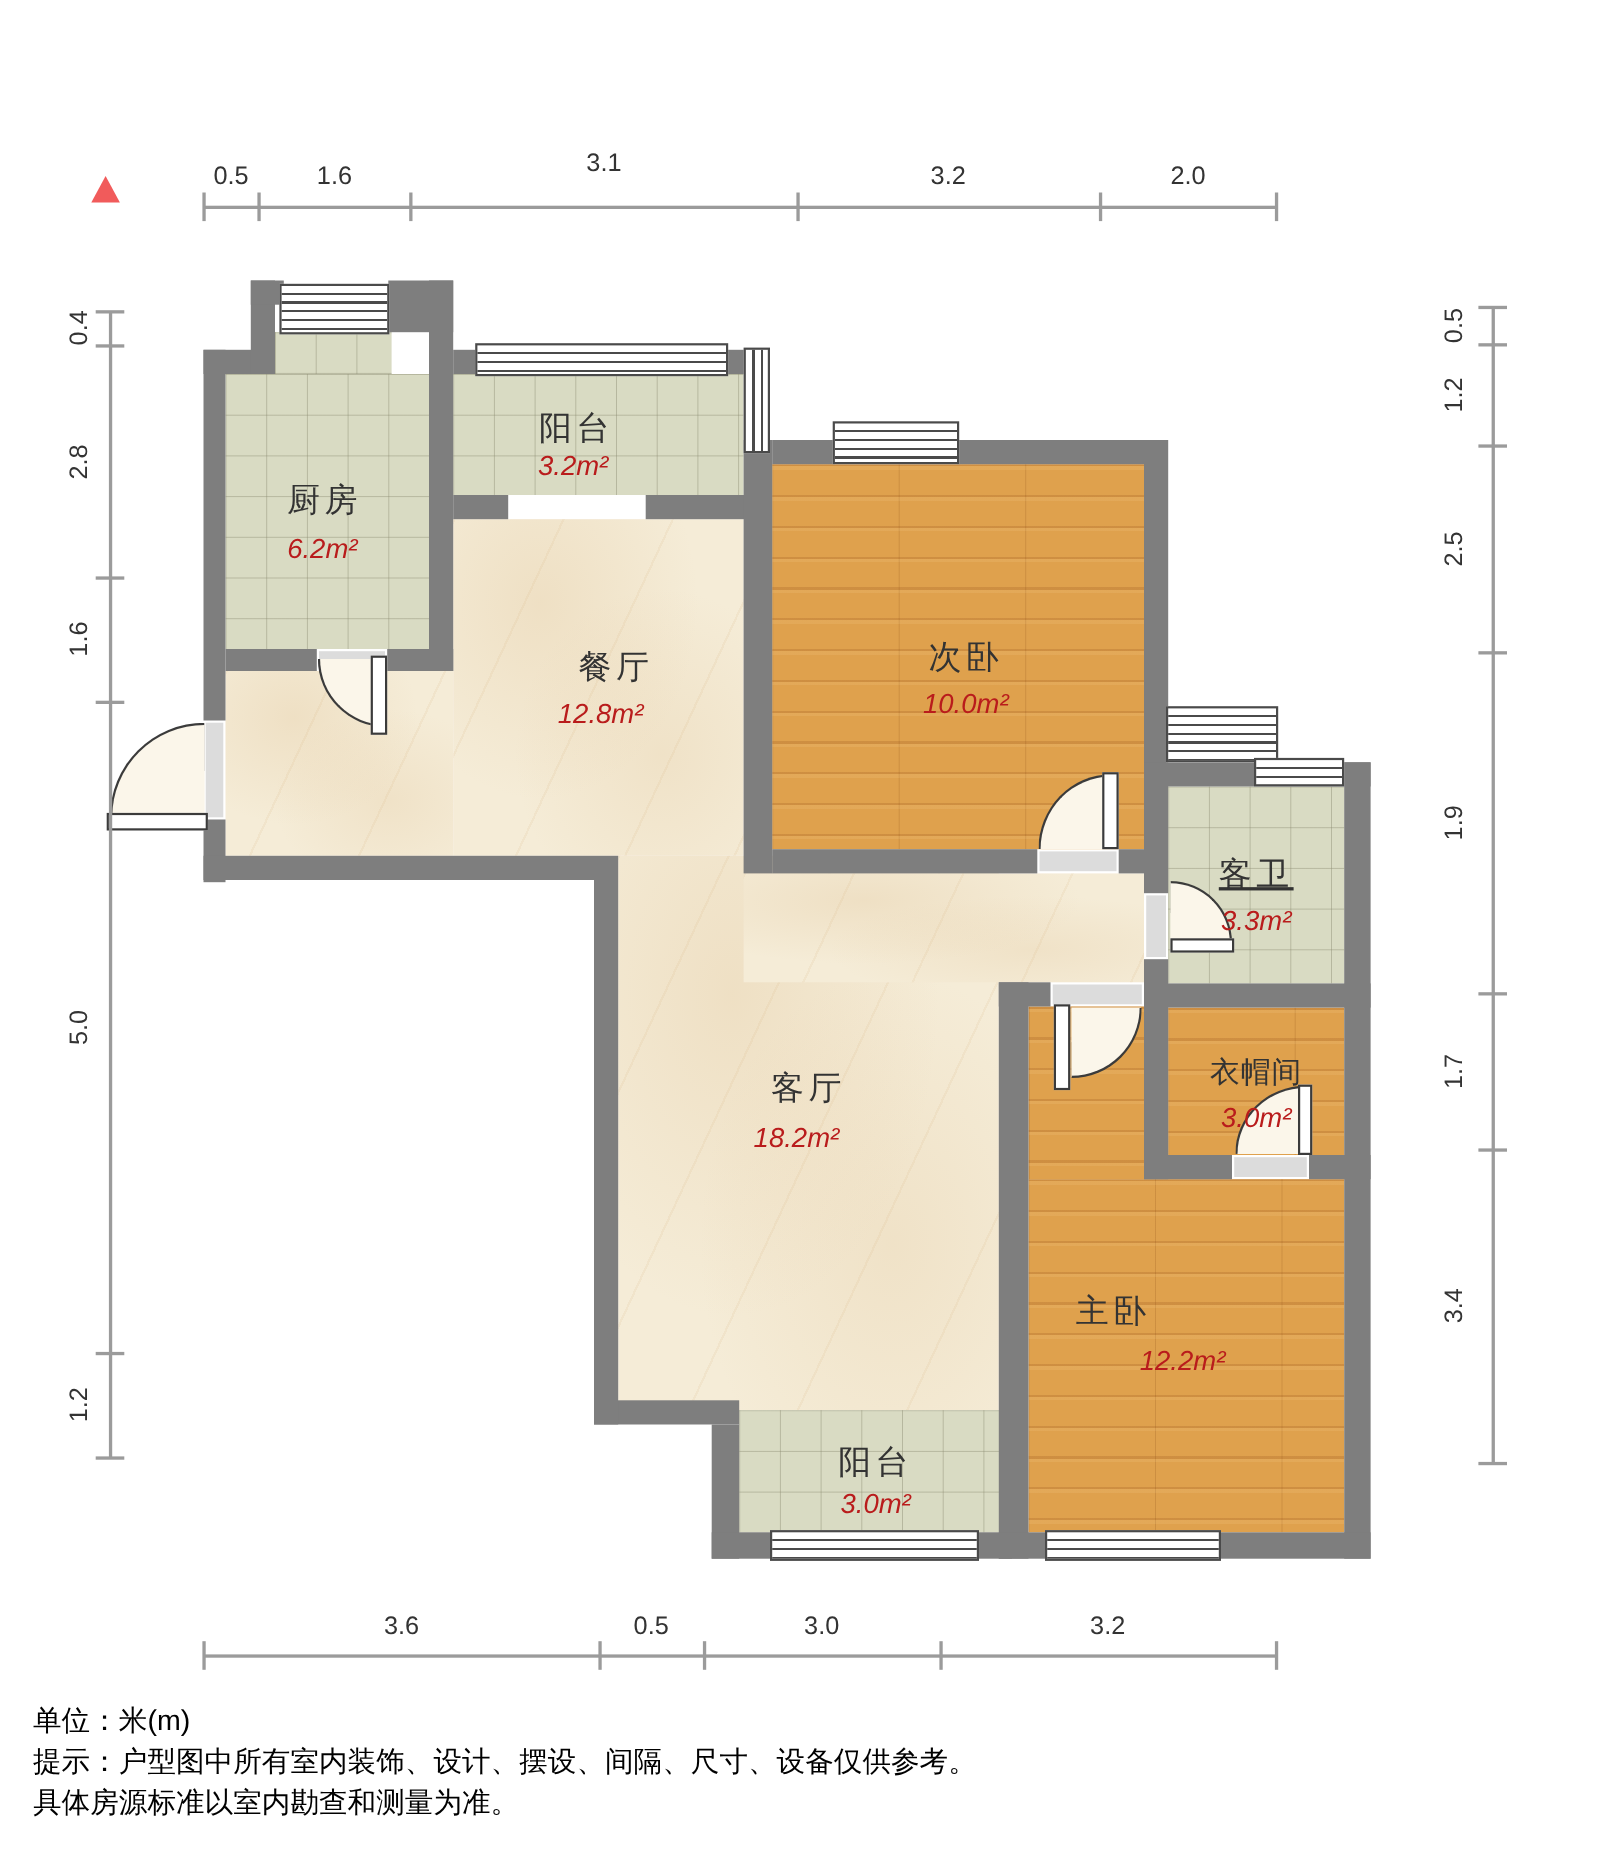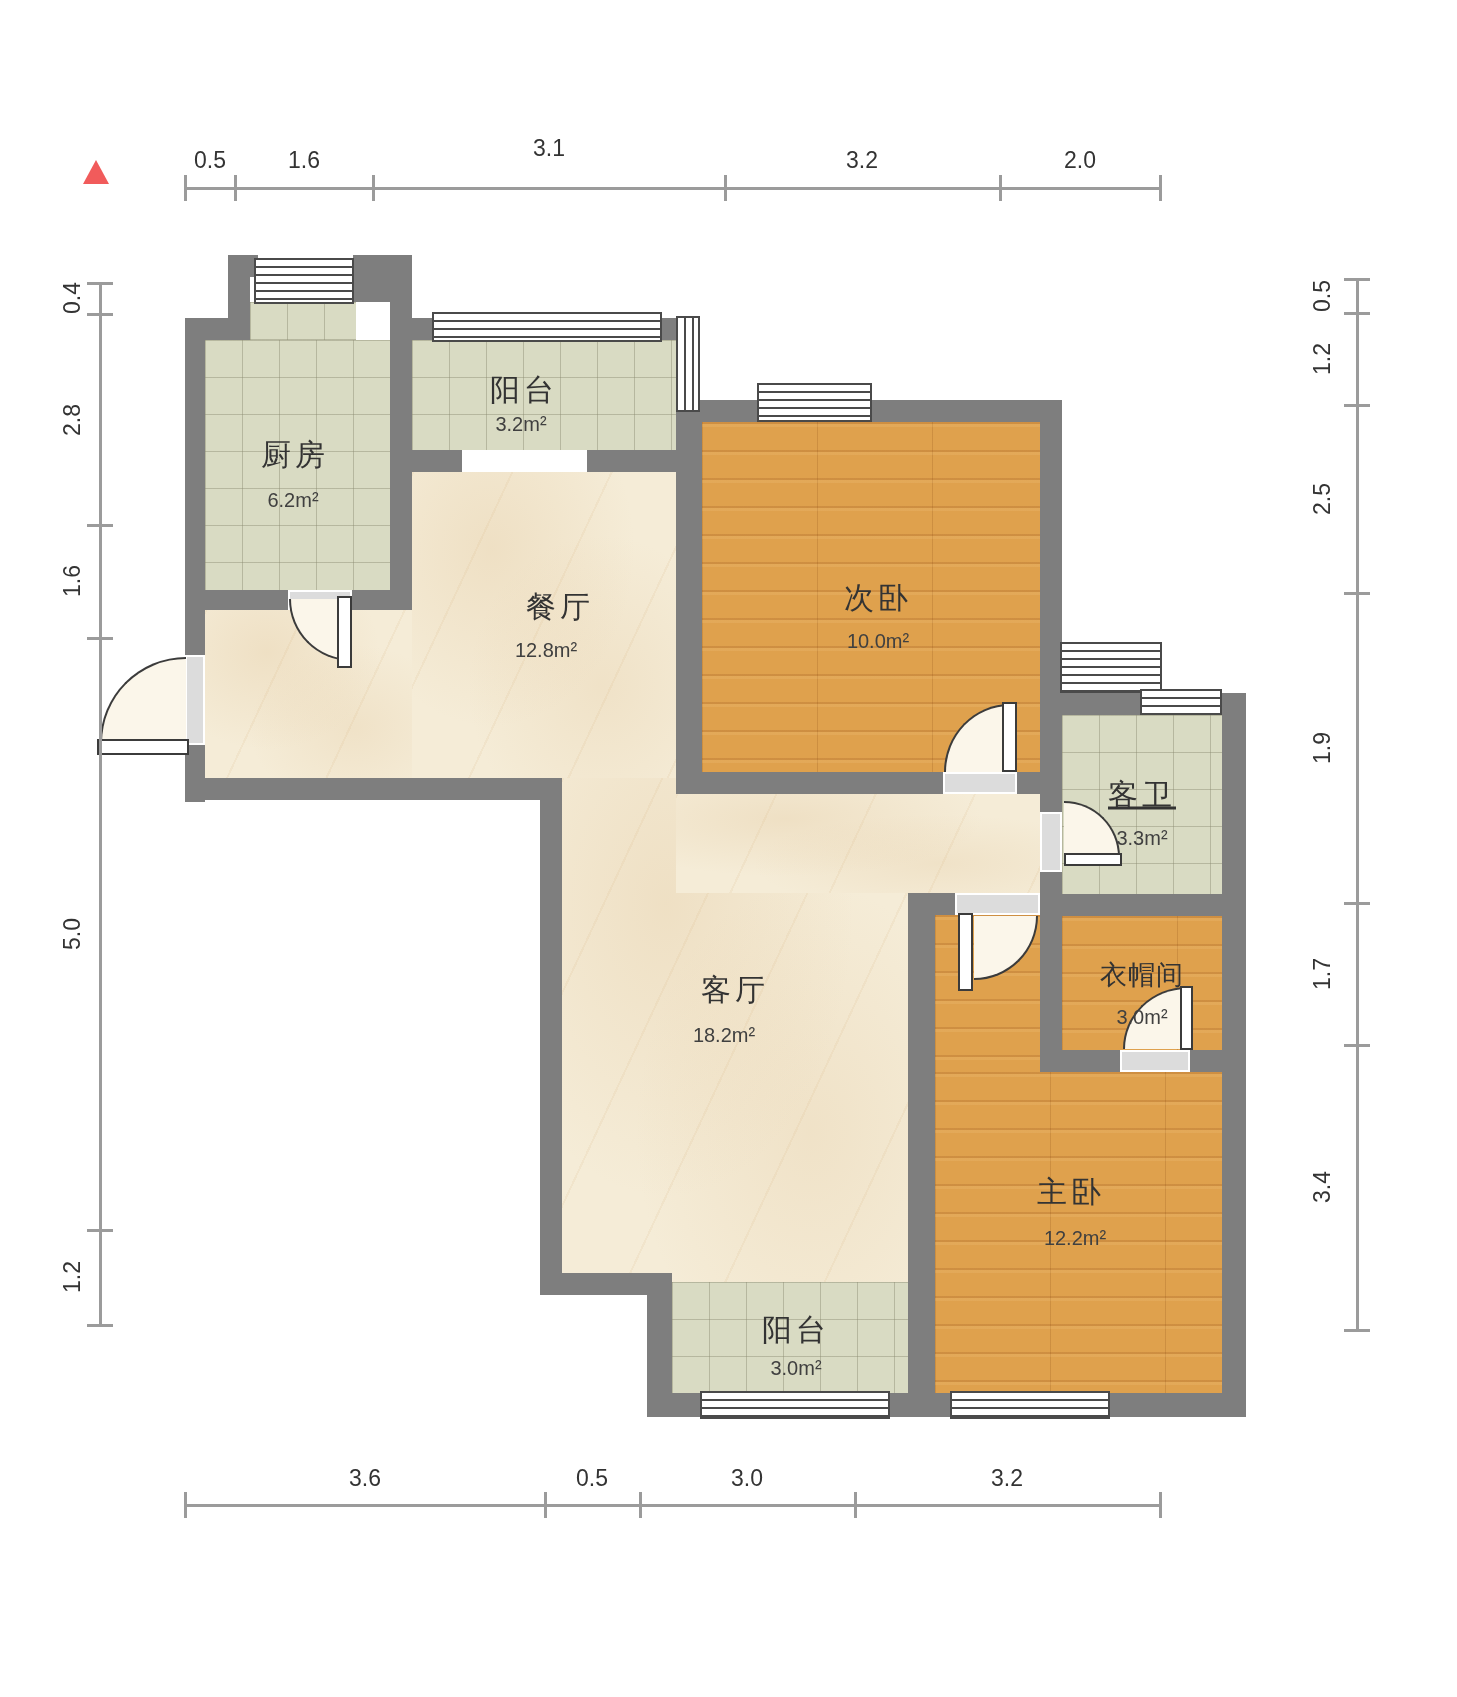--- a/index.html
+++ b/index.html
@@ -29,21 +29,21 @@
   
   .arc{position:absolute;background:#fbf6ea;box-sizing:border-box;}
   .arc.tl{border-top:2px solid #3b3b3b;border-left:2px solid #3b3b3b;border-top-left-radius:100% 100%;}
   .arc.tr{border-top:2px solid #3b3b3b;border-right:2px solid #3b3b3b;border-top-right-radius:100% 100%;}
   .arc.bl{border-bottom:2px solid #3b3b3b;border-left:2px solid #3b3b3b;border-bottom-left-radius:100% 100%;}
   .arc.br{border-bottom:2px solid #3b3b3b;border-right:2px solid #3b3b3b;border-bottom-right-radius:100% 100%;}
   .panel{position:absolute;background:#fff;border:2px solid #3b3b3b;box-sizing:border-box;}
   
   .rlabel{position:absolute;transform:translate(-50%,-50%);font-size:30px;color:#333;
           white-space:nowrap;letter-spacing:4px;}
-  .alabel{position:absolute;transform:translate(-50%,-50%);font-size:20px;color:#404040;white-space:nowrap;}
+  .alabel{position:absolute;transform:translate(-50%,-50%);font-size:25px;color:#b91c1c;white-space:nowrap;font-style:italic;}
   
   .rline{position:absolute;background:#9b9b9b;}
   .tick{position:absolute;background:#9b9b9b;}
   .dim{position:absolute;transform:translate(-50%,-50%);font-size:23px;color:#333;white-space:nowrap;}
   .dim.v{transform:translate(-50%,-50%) rotate(-90deg);}
   
   .tri{position:absolute;width:0;height:0;border-left:13px solid transparent;
        border-right:13px solid transparent;border-bottom:24px solid #f15b5b;}
   
   .foot{position:absolute;left:30px;top:1546px;font-size:26px;line-height:37px;color:#000;}
@@ -150,21 +150,21 @@
 
   <div class="rlabel" style="left:1142px;top:795px;text-decoration:underline;">客卫</div>
   <div class="alabel" style="left:1142px;top:838px;">3.3m²</div>
 
   <div class="rlabel" style="left:1142px;top:975px;font-size:27px;letter-spacing:1px;">衣帽间</div>
   <div class="alabel" style="left:1142px;top:1017px;">3.0m²</div>
 
   <div class="rlabel" style="left:735px;top:990px;">客厅</div>
   <div class="alabel" style="left:724px;top:1035px;">18.2m²</div>
 
-  <div class="rlabel" style="left:1071px;top:1192px;">主卧</div>
+  <div class="rlabel" style="left:1012px;top:1192px;">主卧</div>
   <div class="alabel" style="left:1075px;top:1238px;">12.2m²</div>
 
   <div class="rlabel" style="left:796px;top:1330px;">阳台</div>
   <div class="alabel" style="left:796px;top:1368px;">3.0m²</div>
 
   <div class="rline" style="left:185px;top:187px;width:976px;height:3px;"></div>
   <div class="tick" style="left:184px;top:175px;width:3px;height:26px;"></div>
   <div class="tick" style="left:234px;top:175px;width:3px;height:26px;"></div>
   <div class="tick" style="left:372px;top:175px;width:3px;height:26px;"></div>
   <div class="tick" style="left:724px;top:175px;width:3px;height:26px;"></div>
@@ -208,14 +208,19 @@
   <div class="tick" style="left:184px;top:1492px;width:3px;height:26px;"></div>
   <div class="tick" style="left:544px;top:1492px;width:3px;height:26px;"></div>
   <div class="tick" style="left:639px;top:1492px;width:3px;height:26px;"></div>
   <div class="tick" style="left:854px;top:1492px;width:3px;height:26px;"></div>
   <div class="tick" style="left:1159px;top:1492px;width:3px;height:26px;"></div>
   <div class="dim" style="left:365px;top:1478px;">3.6</div>
   <div class="dim" style="left:592px;top:1478px;">0.5</div>
   <div class="dim" style="left:747px;top:1478px;">3.0</div>
   <div class="dim" style="left:1007px;top:1478px;">3.2</div>
 
+  <div class="foot">
+    <div>单位：米(m)</div>
+    <div>提示：户型图中所有室内装饰、设计、摆设、间隔、尺寸、设备仅供参考。</div>
+    <div>具体房源标准以室内勘查和测量为准。</div>
+  </div>
 
 </div>
 
 </body></html>

